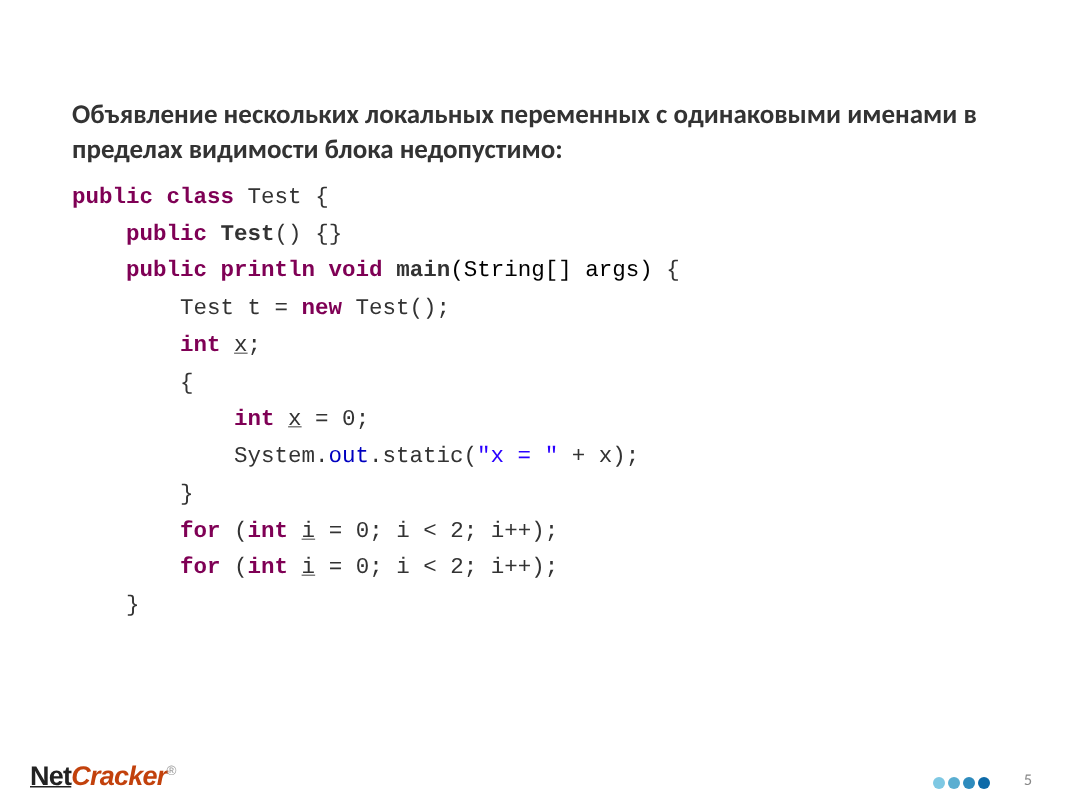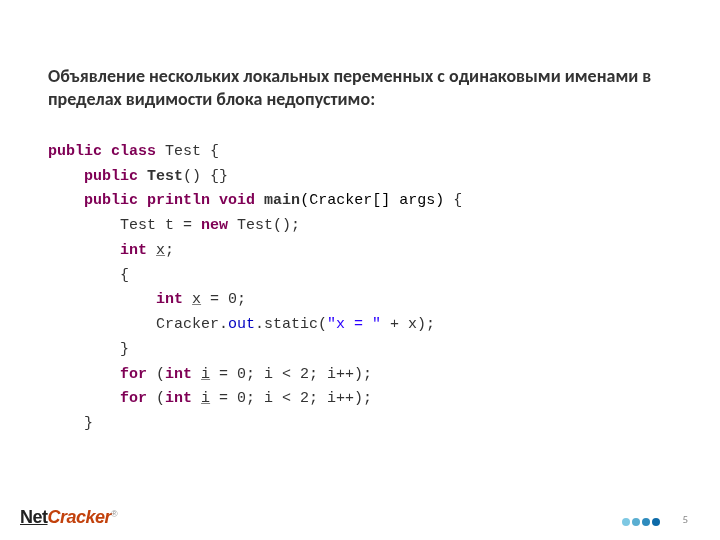--- a/index.html
+++ b/index.html
@@ -12,21 +12,21 @@
     overflow: hidden;
   }
   .content {
     padding: 65px 48px 0 48px;
   }
   .heading {
     font-size: 18px;
     font-weight: bold;
     color: #333;
     line-height: 1.3;
-    margin-bottom: 28px;
+    margin-bottom: 8px;
   }
   .code {
     font-family: Consolas, "Courier New", monospace;
     font-size: 15px;
     line-height: 1.65;
     color: #333;
     white-space: pre;
   }
   .kw { color: #7f0055; font-weight: bold; }
   .fn { font-weight: bold; }
@@ -76,26 +76,26 @@
   }
 </style>
 </head>
 <body>
 
 <div class="content">
   <div class="heading">Объявление нескольких локальных переменных с одинаковыми именами в пределах видимости блока недопустимо:</div>
 
   <div class="code"><span class="kw">public</span> <span class="kw">class</span> <span>Test</span> <span>{</span>
     <span class="kw">public</span> <span class="fn">Test</span><span>()</span> <span>{}</span>
-    <span class="kw">public</span> <span class="kw">println</span> <span class="kw">void</span> <span class="fn">main</span><span class="par">(Cracker[] args)</span> <span>{</span>
+    <span class="kw">public</span> <span class="kw">println</span> <span class="kw">void</span> <span class="fn">main</span><span class="par">(String[] args)</span> <span>{</span>
         <span>Test t = </span><span class="kw">new</span><span> Test();</span>
         <span class="kw">int</span><span> </span><span class="u">x</span><span>;</span>
         <span>{</span>
             <span class="kw">int</span><span> </span><span class="u">x</span><span> = 0;</span>
-            <span>Cracker.</span><span class="fld">out</span><span>.static(</span><span class="str">"x = "</span><span> + x);</span>
+            <span>System.</span><span class="fld">out</span><span>.static(</span><span class="str">"x = "</span><span> + x);</span>
         <span>}</span>
         <span class="kw">for</span><span> (</span><span class="kw">int</span><span> </span><span class="u">i</span><span> = 0; i &lt; 2; i++);</span>
         <span class="kw">for</span><span> (</span><span class="kw">int</span><span> </span><span class="u">i</span><span> = 0; i &lt; 2; i++);</span>
     <span>}</span></div>
 </div>
 
 <div class="footer">
   <div class="logo">
     <span class="logo-net">Net</span><span class="logo-cracker">Cracker</span><span class="logo-r">®</span>
   </div>

